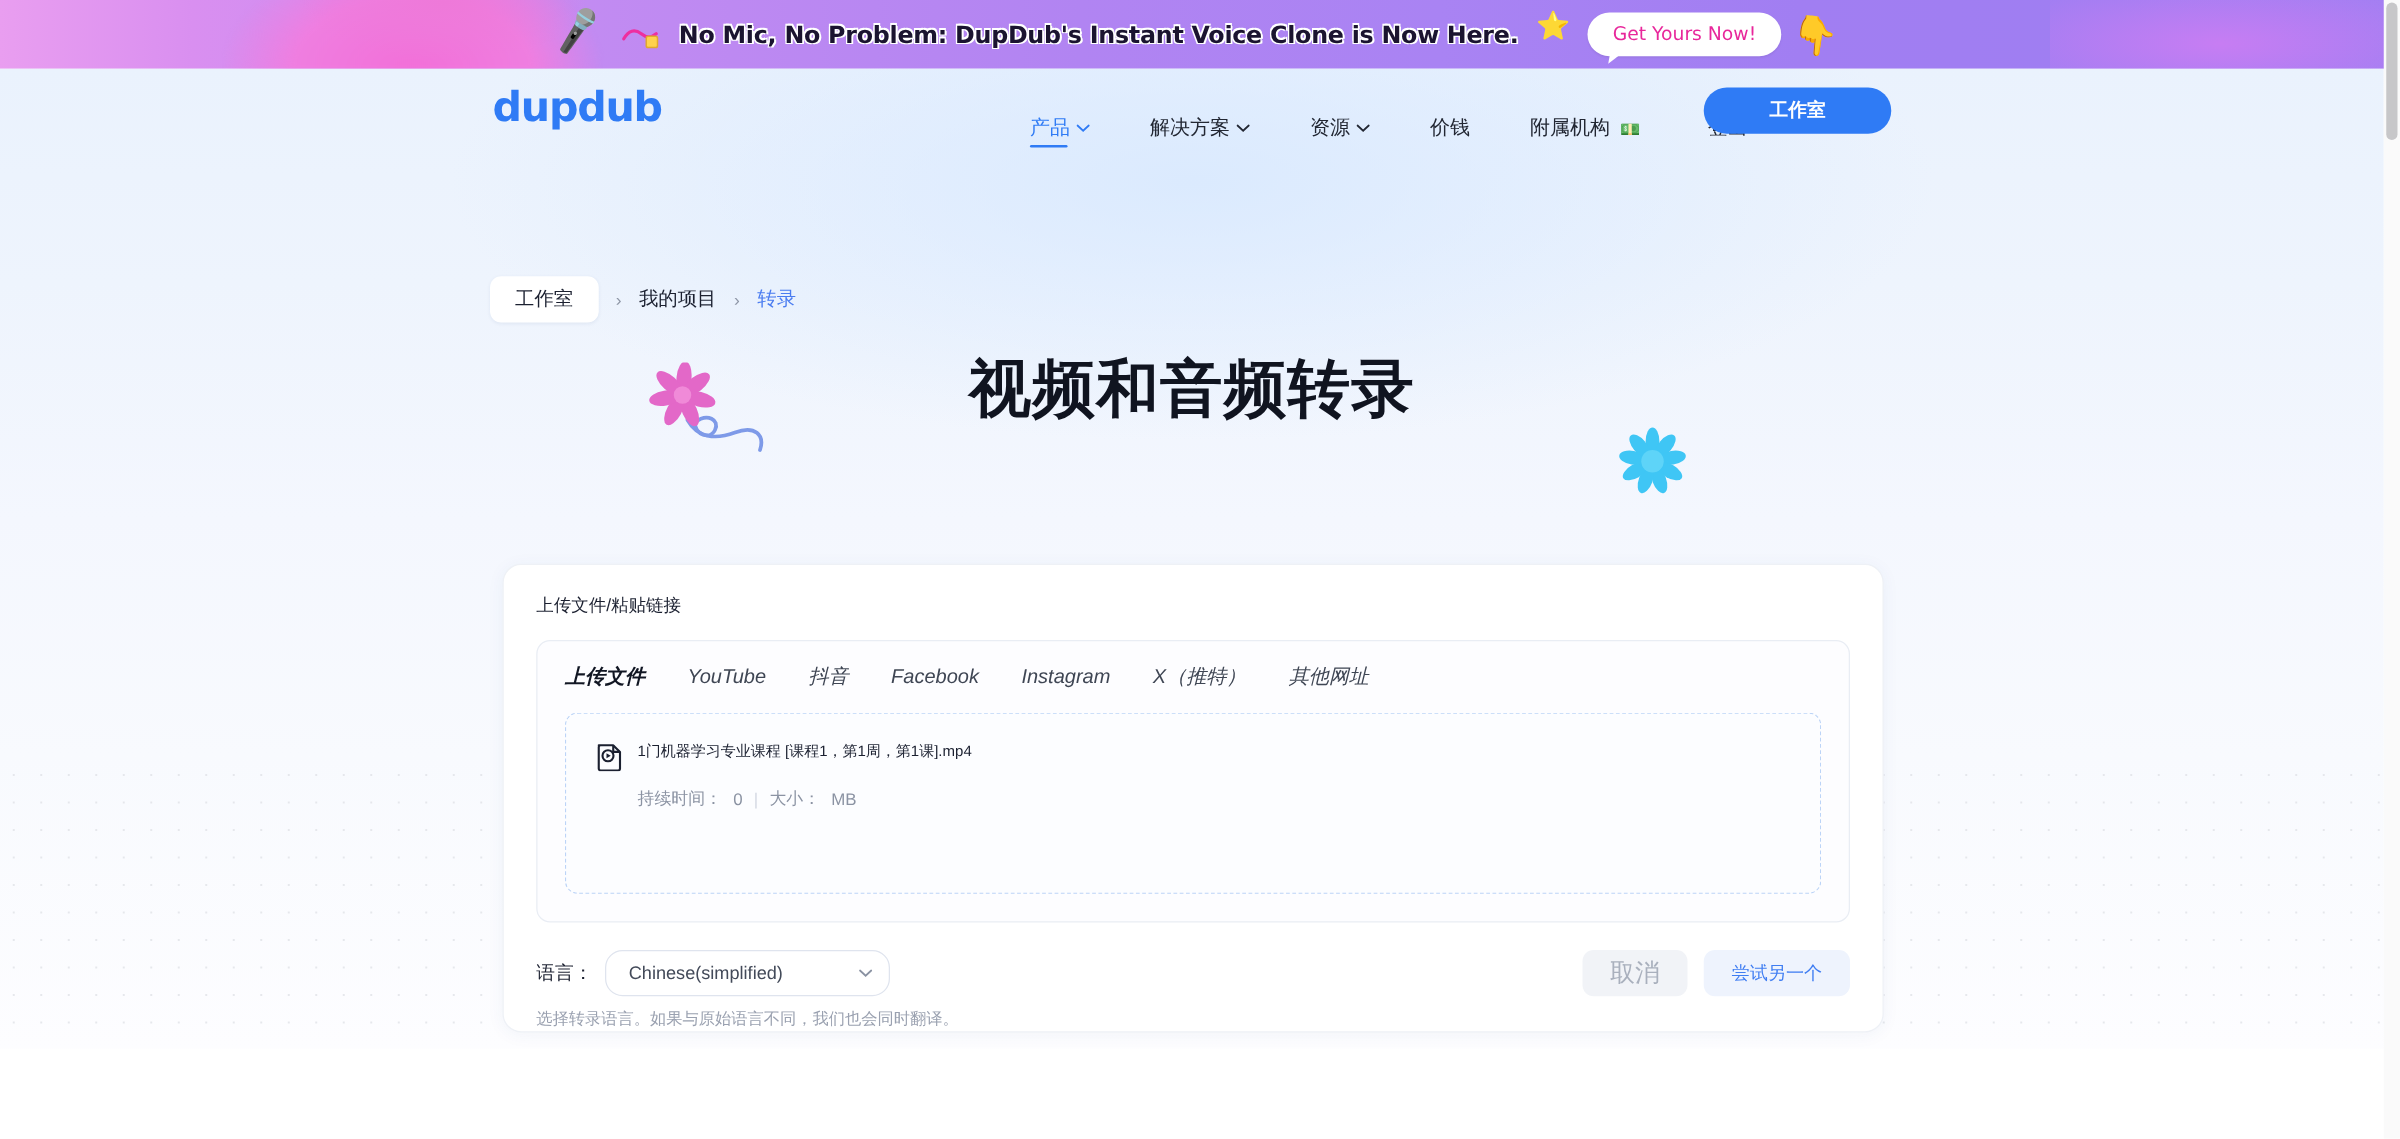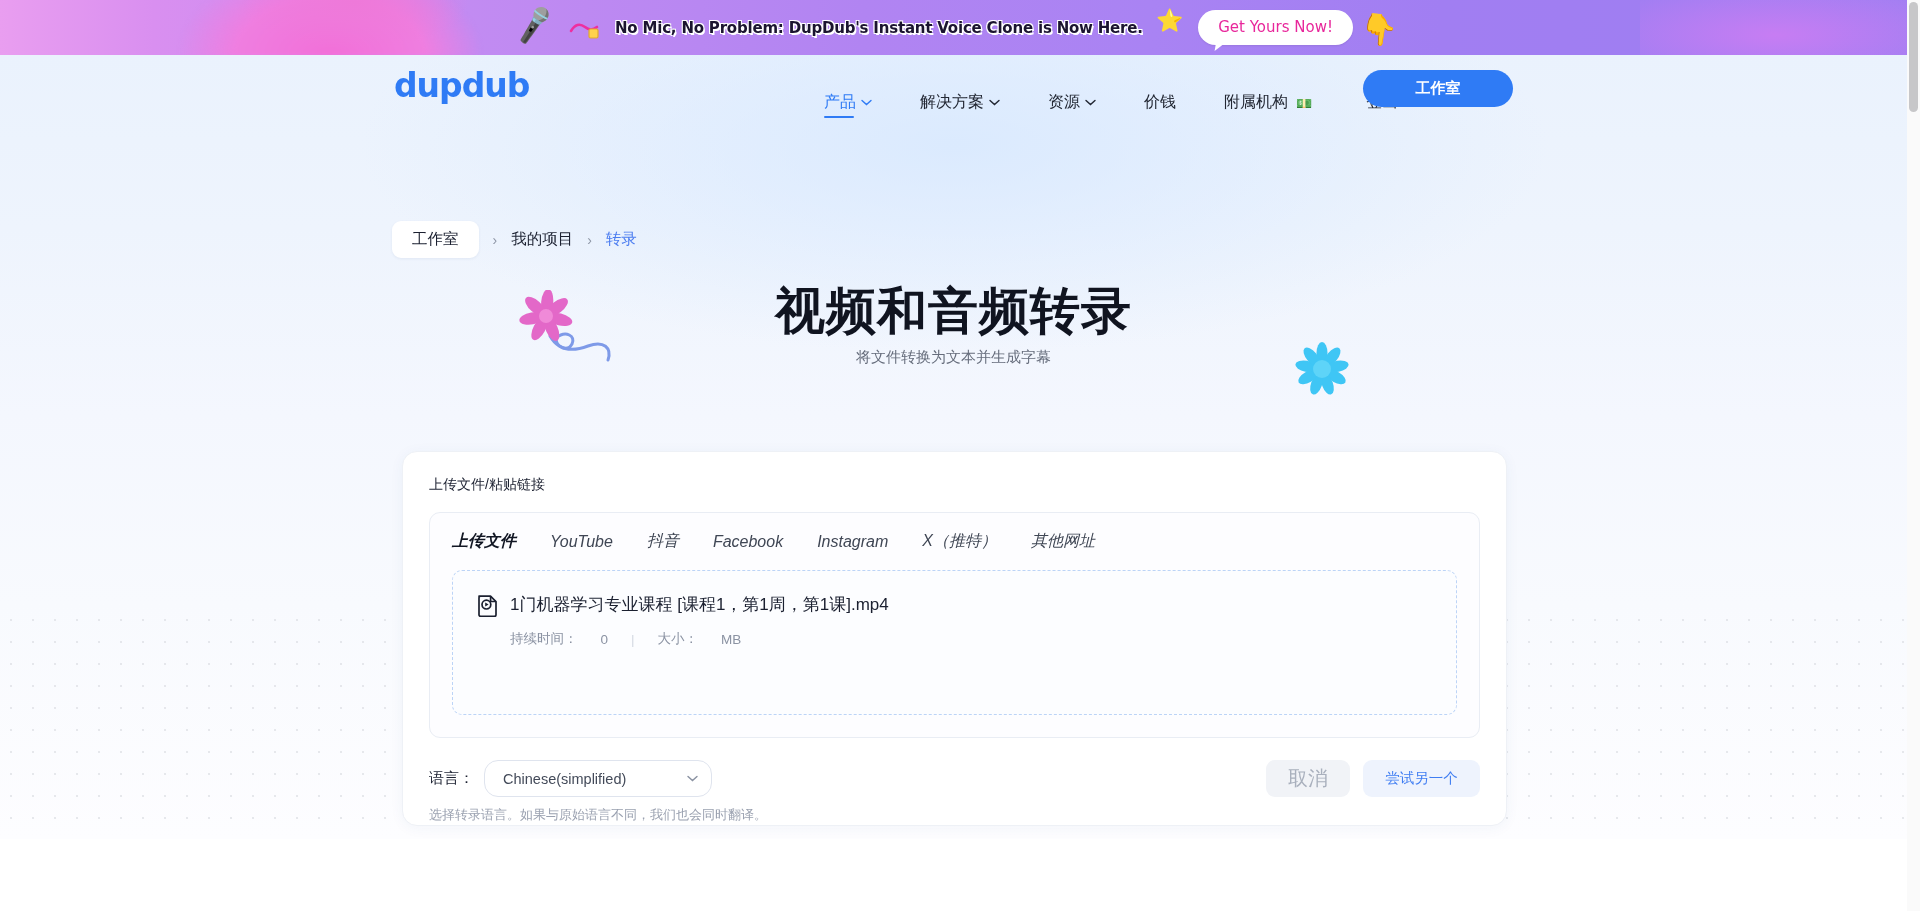--- a/index.html
+++ b/index.html
@@ -53,21 +53,21 @@
   }
   .promo-emoji-mic {
     font-size: 30px;
     line-height: 1;
     transform: translateY(-2px) rotate(-12deg);
   }
   .promo-squiggle { width: 34px; height: 30px; }
   .promo-text {
     font-family: "DejaVu Sans", sans-serif;
     font-weight: bold;
-    font-size: 15px;
+    font-size: 19px;
     letter-spacing: -0.2px;
     color: #1b1430;
     text-shadow: 1.5px 1.5px 0 #ffffff, -1px -1px 0 #ffffff, 1px -1px 0 #ffffff, -1px 1px 0 #ffffff;
     white-space: nowrap;
   }
   .promo-star { font-size: 22px; line-height: 1; transform: translateY(-7px); }
   .promo-cta {
     position: relative;
     background: #ffffff;
     color: #e8279b;
@@ -287,29 +287,29 @@
 
   .dropzone {
     border: 1.5px dashed #bcd4f7;
     border-radius: 10px;
     background: #fcfdff;
     height: 145px;
     padding: 22px 24px;
   }
   .file-row { display: flex; align-items: flex-start; gap: 12px; }
   .file-icon { width: 21px; height: 23px; flex: none; margin-top: 1px; }
-  .file-name { font-size: 17px; color: #1b2030; white-space: nowrap; }
+  .file-name { font-size: 12px; color: #1b2030; white-space: nowrap; }
   .file-meta {
     margin-top: 13px;
     margin-left: 33px;
     font-size: 13.5px;
     color: #8b93a3;
     display: flex;
     align-items: center;
-    gap: 23px;
+    gap: 9px;
   }
   .file-meta .divider { color: #d3d8e2; }
 
   
   .card-footer {
     display: flex;
     align-items: center;
     margin-top: 22px;
     position: relative;
   }
@@ -466,21 +466,20 @@
       <ellipse cx="0" cy="-16" rx="5.5" ry="11" transform="rotate(200)"></ellipse>
       <ellipse cx="0" cy="-16" rx="5.5" ry="11" transform="rotate(240)"></ellipse>
       <ellipse cx="0" cy="-16" rx="5.5" ry="11" transform="rotate(280)"></ellipse>
       <ellipse cx="0" cy="-16" rx="5.5" ry="11" transform="rotate(320)"></ellipse>
       <circle cx="0" cy="0" r="9" fill="#5ed4f8"></circle>
     </g>
   </svg>
 
   <div class="hero">
     <div class="hero-title">视频和音频转录</div>
-    <div class="hero-sub">将文件转换为文本并生成字幕</div>
   </div>
 
   <div class="card">
     <div class="card-title">上传文件/粘贴链接</div>
 
     <div class="tabs-box">
       <div class="tabs">
         <div class="tab active">上传文件</div>
         <div class="tab">YouTube</div>
         <div class="tab">抖音</div>

